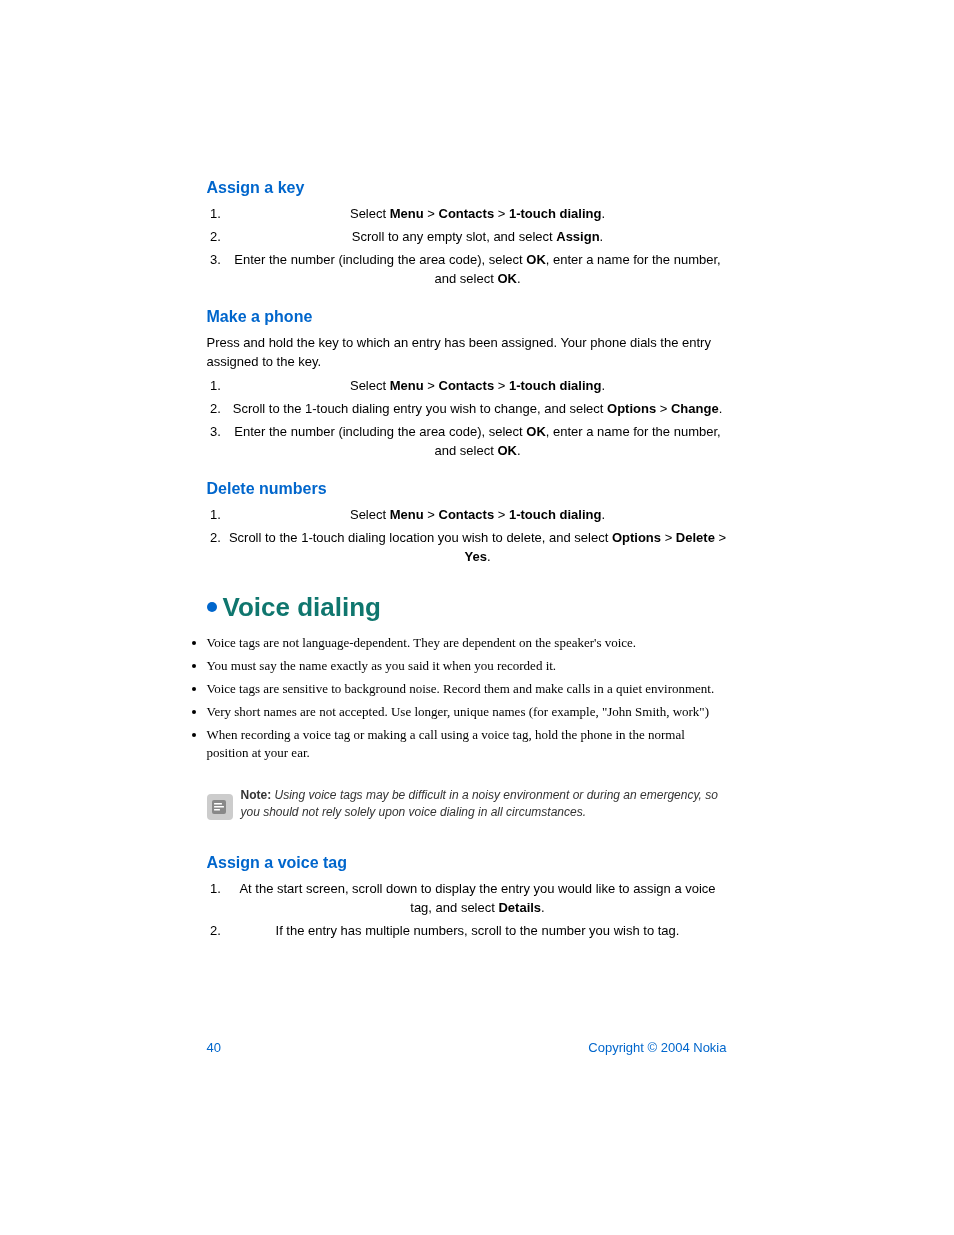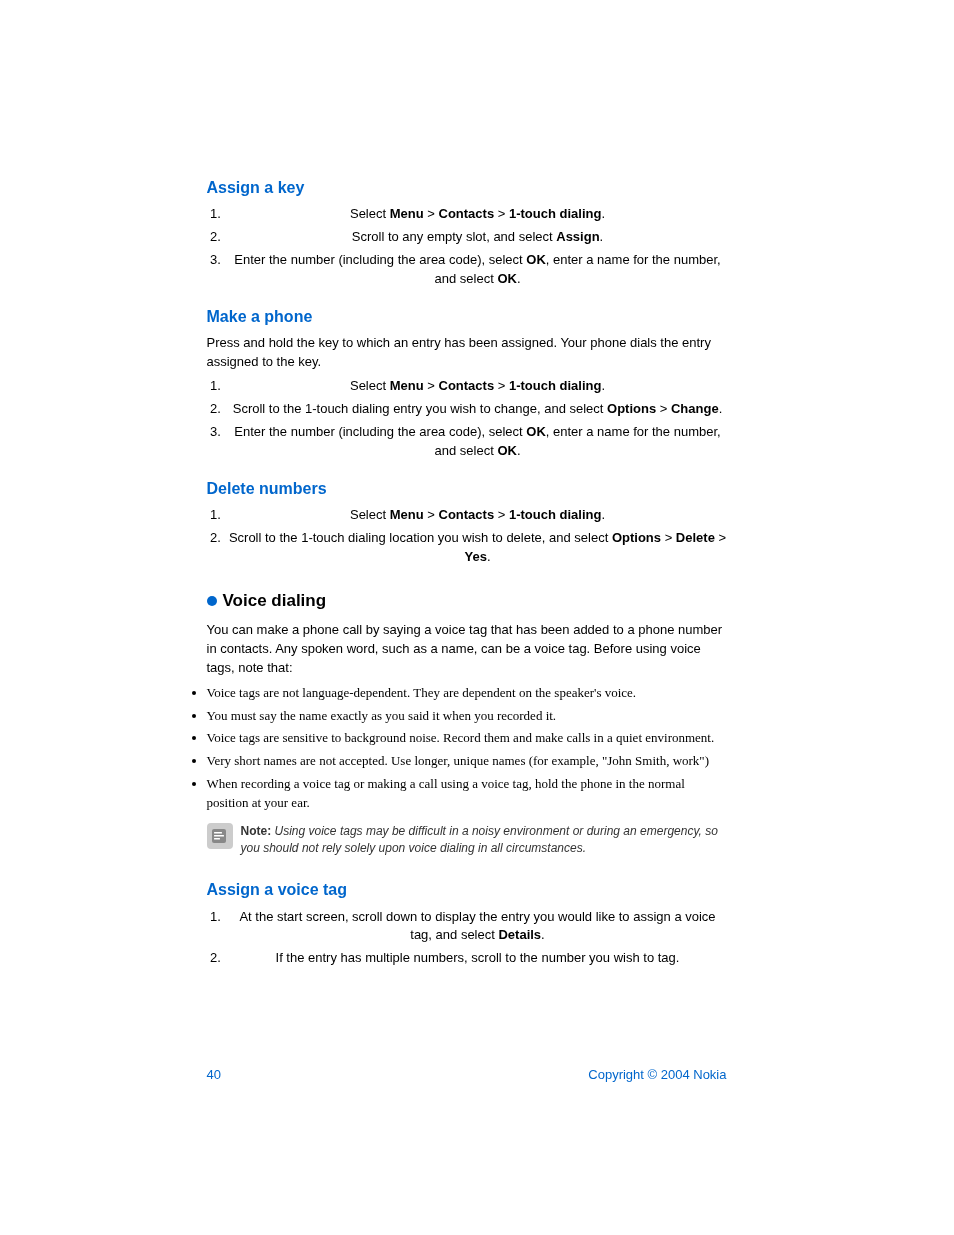--- a/index.html
+++ b/index.html
@@ -34,22 +34,22 @@
 
     h2.section-heading {
       color: #0066cc;
       font-size: 16px;
       font-weight: bold;
       margin-bottom: 6px;
       margin-top: 16px;
     }
 
     h1.main-heading {
-      color: #000000;
-      font-size: 17px;
+      color: #0f766e;
+      font-size: 26px;
       font-weight: bold;
       margin-bottom: 8px;
       margin-top: 22px;
     }
 
     .main-heading-wrapper {
       display: flex;
       align-items: center;
       gap: 6px;
       margin-top: 22px;
@@ -89,23 +89,23 @@
     .bold {
       font-weight: bold;
     }
 
     p {
       margin-bottom: 6px;
     }
 
     .note-box {
       display: flex;
-      align-items: flex-start;
+      align-items: center;
       gap: 8px;
-      margin: 10px 0;
+      margin: 24px 0;
     }
 
     .note-icon {
       width: 26px;
       height: 26px;
       background: #cccccc;
       border-radius: 4px;
       flex-shrink: 0;
       display: flex;
       align-items: center;
@@ -187,21 +187,20 @@
       <li>
         Scroll to the 1-touch dialing location you wish to delete, and select <span class="bold">Options</span> &gt; <span class="bold">Delete</span> &gt; <span class="bold">Yes</span>.
       </li>
     </ol>
 
     <div class="main-heading-wrapper">
       <span class="bullet-circle"></span>
       <h1 class="main-heading" style="margin-top:0; margin-bottom:0;">Voice dialing</h1>
     </div>
 
-    <p>You can make a phone call by saying a voice tag that has been added to a phone number in contacts. Any spoken word, such as a name, can be a voice tag. Before using voice tags, note that:</p>
 
     <ul class="bullet-list">
       <li>Voice tags are not language-dependent. They are dependent on the speaker's voice.</li>
       <li>You must say the name exactly as you said it when you recorded it.</li>
       <li>Voice tags are sensitive to background noise. Record them and make calls in a quiet environment.</li>
       <li>Very short names are not accepted. Use longer, unique names (for example, "John Smith, work")</li>
       <li>When recording a voice tag or making a call using a voice tag, hold the phone in the normal position at your ear.</li>
     </ul>
 
     <div class="note-box">

